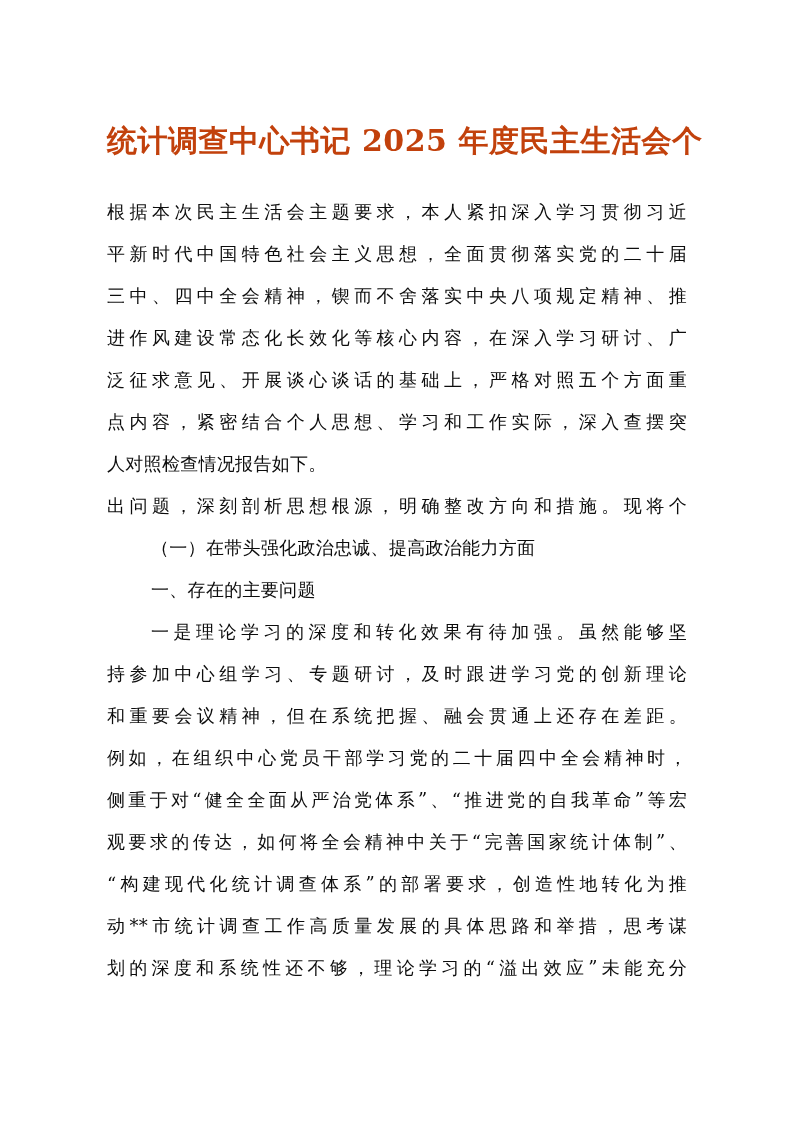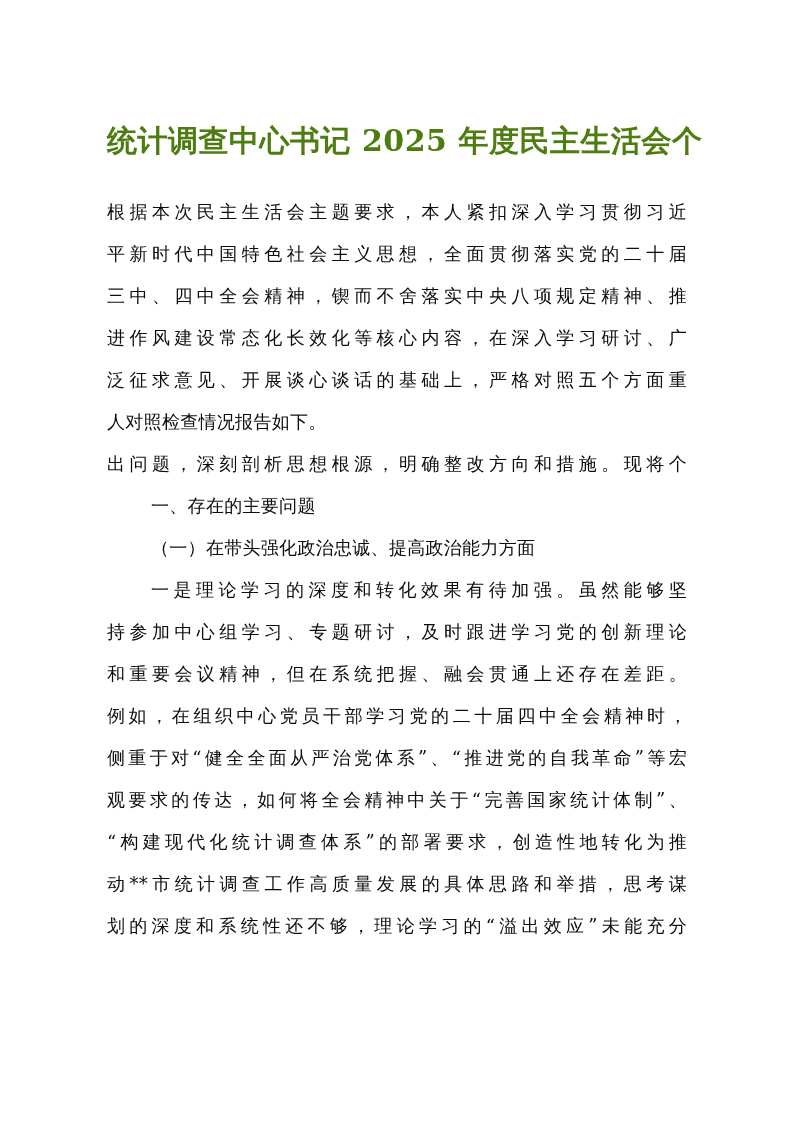--- a/index.html
+++ b/index.html
@@ -18,21 +18,21 @@
     overflow:hidden;
     color:#0d0d0d;
     font-family:"DejaVu Serif","Liberation Serif",serif;
   }
   .doc-title{
     margin:0 0 25px 0;
     font-size:30px;
     line-height:50px;
     font-weight:700;
     text-align:center;
-    color:#4d7c0f;
+    color:#c2410c;
     letter-spacing:0.5px;
   }
   .title-line{
     display:block;
     white-space:nowrap;
   }
   .doc-body{
     font-size:18px;
     line-height:42px;
     font-weight:400;
@@ -56,24 +56,25 @@
 <div class="page">
   <h1 class="doc-title">
     <span class="title-line">统计调查中心书记 2025 年度民主生活会个</span>
   </h1>
   <div class="doc-body" id="doc-body">
       <div class="line j">根据本次民主生活会主题要求，本人紧扣深入学习贯彻习近</div>
       <div class="line j">平新时代中国特色社会主义思想，全面贯彻落实党的二十届</div>
       <div class="line j">三中、四中全会精神，锲而不舍落实中央八项规定精神、推</div>
       <div class="line j">进作风建设常态化长效化等核心内容，在深入学习研讨、广</div>
       <div class="line j">泛征求意见、开展谈心谈话的基础上，严格对照五个方面重</div>
+      <div class="line j">点内容，紧密结合个人思想、学习和工作实际，深入查摆突</div>
       <div class="line">人对照检查情况报告如下。</div>
       <div class="line j">出问题，深刻剖析思想根源，明确整改方向和措施。现将个</div>
+      <div class="line indent">（一）在带头强化政治忠诚、提高政治能力方面</div>
       <div class="line indent">一、存在的主要问题</div>
-      <div class="line indent">（一）在带头强化政治忠诚、提高政治能力方面</div>
       <div class="line j indent">一是理论学习的深度和转化效果有待加强。虽然能够坚</div>
       <div class="line j">持参加中心组学习、专题研讨，及时跟进学习党的创新理论</div>
       <div class="line j">和重要会议精神，但在系统把握、融会贯通上还存在差距。</div>
       <div class="line j">例如，在组织中心党员干部学习党的二十届四中全会精神时，</div>
       <div class="line j">侧重于对“健全全面从严治党体系”、“推进党的自我革命”等宏</div>
       <div class="line j">观要求的传达，如何将全会精神中关于“完善国家统计体制”、</div>
       <div class="line j">“构建现代化统计调查体系”的部署要求，创造性地转化为推</div>
       <div class="line j">动**市统计调查工作高质量发展的具体思路和举措，思考谋</div>
       <div class="line j">划的深度和系统性还不够，理论学习的“溢出效应”未能充分</div>
     </div>

